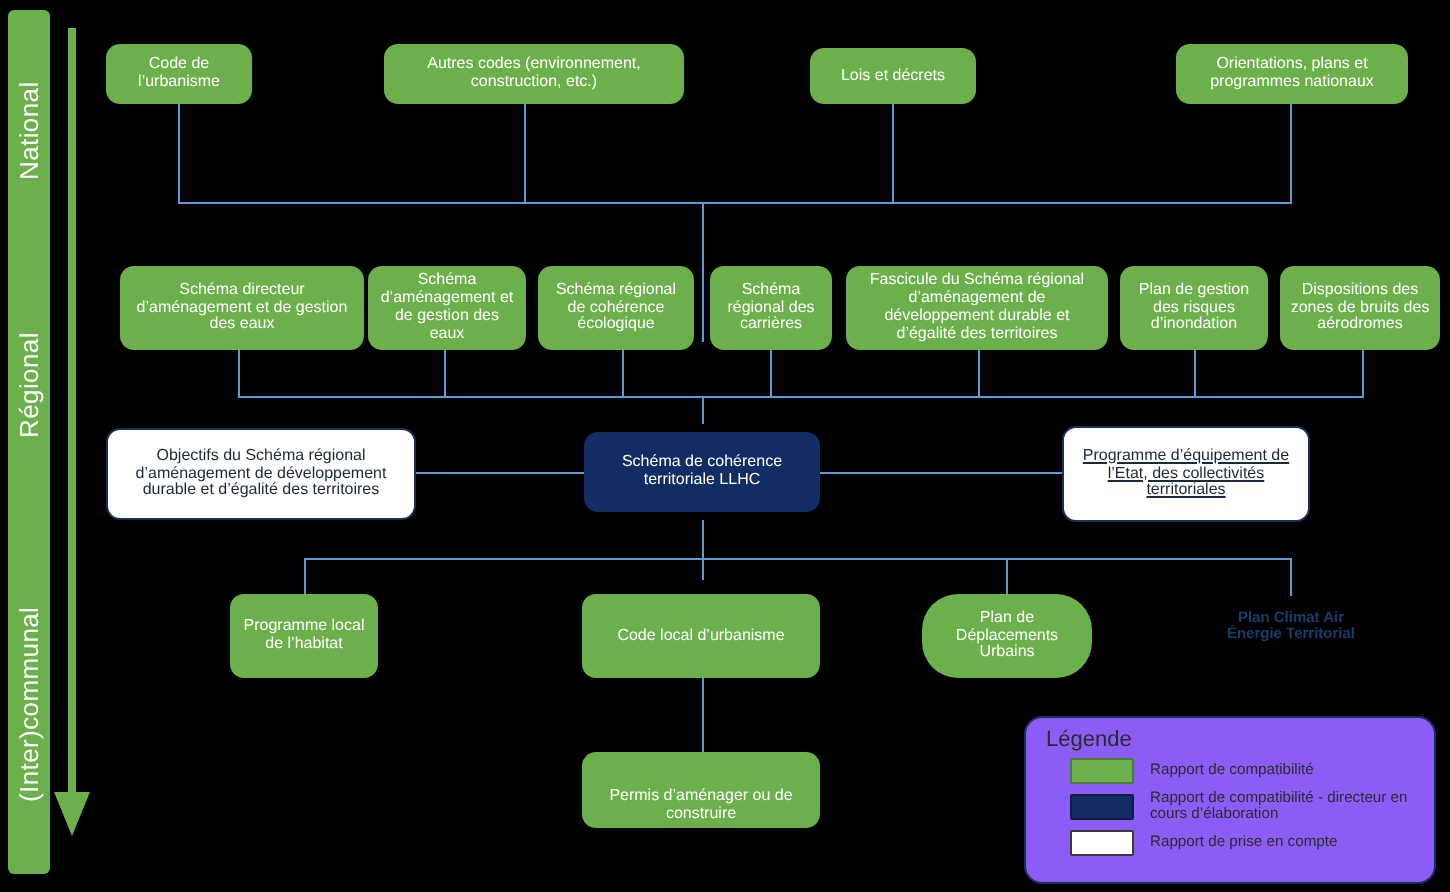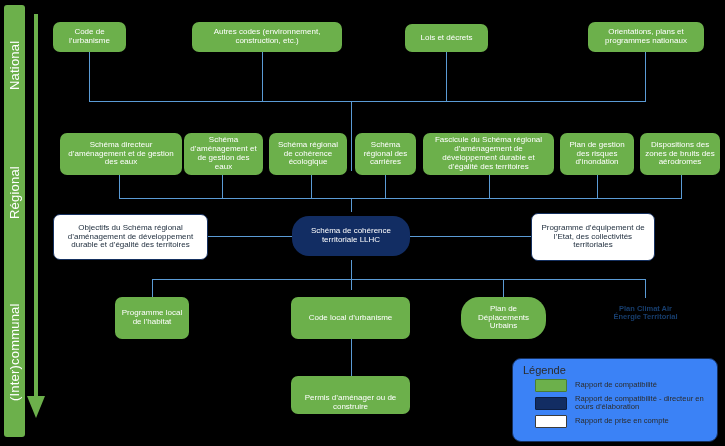--- a/index.html
+++ b/index.html
@@ -30,21 +30,21 @@
            border:1.3px solid #15305f;}
   .n-bare{background:transparent;color:#173e6e;font-size:7.5px;font-weight:bold;}
 
   
   .ln{position:absolute;background:#5b9bd5;}
   .lnv{width:1.3px;}
   .lnh{height:1.3px;}
 
   
   .legend{position:absolute;left:512px;top:358px;width:206px;height:84px;
-          background:#3b82f6;border:1.5px solid #15305f;border-radius:9px;
+          background:#8b5cf6;border:1.5px solid #15305f;border-radius:9px;
           box-sizing:border-box;padding:5px 8px;}
   .legend-title{color:#2b2b2b;font-size:11px;margin:0 0 3px 2px;}
   .legend-row{display:flex;align-items:center;margin-bottom:2.5px;}
   .swatch{width:32px;height:13px;flex:0 0 32px;margin-right:8px;margin-left:14px;
           border-radius:1px;box-sizing:border-box;}
   .sw-green{background:#6cb04b;border:1px solid #4a7d33;}
   .sw-navy{background:#122d63;border:1px solid #0c1e42;}
   .sw-white{background:#ffffff;border:1.2px solid #3b3b3b;}
   .legend-text{color:#2b2b2b;font-size:7.6px;line-height:1.18;}
 </style>
@@ -112,24 +112,24 @@
   </div>
 
   <div class="ln lnv" style="left:351px;top:198px;height:14px;"></div>
   <div class="ln lnh" style="left:207px;top:236px;width:85px;"></div>
   <div class="ln lnh" style="left:410px;top:236px;width:122px;"></div>
   <div class="ln lnv" style="left:351px;top:260px;height:30px;"></div>
 
   <div class="node n-white" style="left:53px;top:214px;width:155px;height:46px;">
     <span>Objectifs du Schéma régional d’aménagement de développement durable et d’égalité des territoires</span>
   </div>
-  <div class="node n-navy" style="left:292px;top:216px;width:118px;height:40px;border-radius:17px;">
+  <div class="node n-navy" style="left:292px;top:216px;width:118px;height:40px;">
     <span>Schéma de cohérence territoriale LLHC</span>
   </div>
-  <div class="node n-white" style="left:531px;top:213px;width:124px;height:48px;">
+  <div class="node n-white" style="left:531px;top:213px;width:124px;height:48px;text-decoration:underline;">
     <span>Programme d’équipement de l’Etat, des collectivités territoriales</span>
   </div>
 
   <div class="ln lnh" style="left:152px;top:279px;width:494px;"></div>
   <div class="ln lnv" style="left:152px;top:279px;height:19px;"></div>
   <div class="ln lnv" style="left:503px;top:279px;height:19px;"></div>
   <div class="ln lnv" style="left:645px;top:279px;height:19px;"></div>
 
   <div class="node n-green" style="left:115px;top:297px;width:74px;height:42px;">
     <span>Programme local de l’habitat</span>

